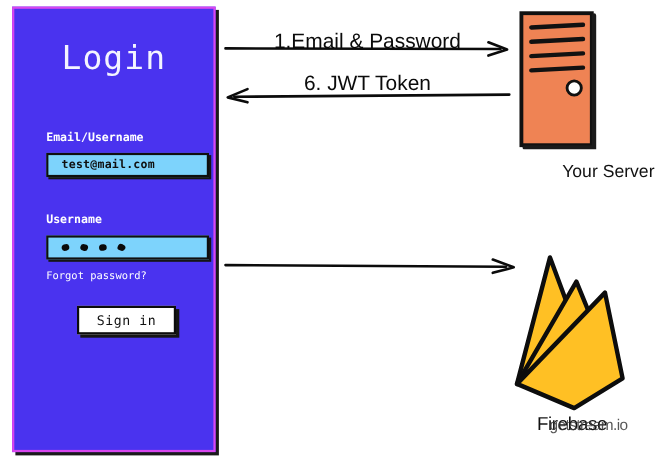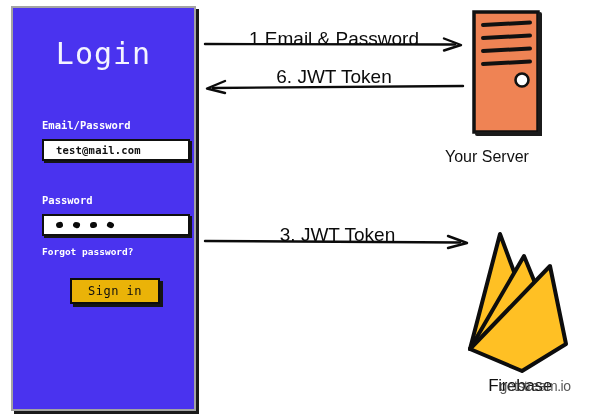--- a/index.html
+++ b/index.html
@@ -11,21 +11,21 @@
     position:relative;
   }
   #stage{position:absolute;left:0;top:0;width:600px;height:417px;background:#fff;}
 
   
   .login-panel{
     position:absolute;
     left:11px;top:6px;
     width:185px;height:405px;
     background:#4a33ef;
-    border:2px solid #a3a3a3;
+    border:2px solid #d946ef;
     box-shadow:3px 3px 0 #1a1a1a;
     box-sizing:border-box;
   }
   .login-title{
     position:absolute;left:0;top:28px;width:100%;
     text-align:center;
     font-family:"DejaVu Sans Mono","Liberation Mono",monospace;
     font-size:30px;letter-spacing:1px;
     color:#f4f4ff;
     font-weight:400;
@@ -36,21 +36,21 @@
     font-size:10.5px;
     font-weight:bold;
     color:#ffffff;
     letter-spacing:0px;
     white-space:nowrap;
   }
   .label-email{left:29px;top:111px;}
   .label-password{left:29px;top:186px;}
   .input-box{
     position:absolute;
-    background:#ffffff;
+    background:#7dd3fc;
     border:2px solid #0f0f0f;
     box-shadow:2px 2px 0 #151515;
     box-sizing:border-box;
     display:flex;align-items:center;
   }
   .input-email{left:29px;top:131px;width:148px;height:22px;}
   .input-password{left:29px;top:206px;width:148px;height:22px;}
   .input-value{
     font-family:"DejaVu Sans Mono","Liberation Mono",monospace;
     font-size:10.5px;font-weight:bold;color:#101010;
@@ -62,25 +62,25 @@
   .pw-dot{
     width:7px;height:6px;background:#0a0a0a;border-radius:55% 45% 50% 50%;
     transform:rotate(-12deg);
   }
   .pw-dot:nth-child(2){transform:rotate(18deg);}
   .pw-dot:nth-child(3){transform:rotate(-5deg);}
   .pw-dot:nth-child(4){transform:rotate(25deg);border-radius:50% 50% 60% 40%;}
   .forgot-link{
     position:absolute;left:29px;top:238px;
     font-family:"DejaVu Sans Mono","Liberation Mono",monospace;
-    font-size:9.5px;color:#ffffff;font-weight:bold;white-space:nowrap;
+    font-size:9.5px;color:#ffffff;font-weight:normal;white-space:nowrap;
   }
   .signin-btn{
     position:absolute;left:57px;top:270px;width:90px;height:26px;
-    background:#eab308;border:2px solid #0c0c0c;
+    background:#ffffff;border:2px solid #0c0c0c;
     box-shadow:3px 3px 0 #151515;
     box-sizing:border-box;
     display:flex;align-items:center;justify-content:center;
     font-family:"DejaVu Sans Mono","Liberation Mono",monospace;
     font-size:12px;color:#101010;letter-spacing:0.5px;
     cursor:pointer;
   }
 
   
   .flow{position:absolute;}
@@ -90,21 +90,21 @@
     font-size:19px;color:#0b0b0b;
     white-space:nowrap;
     text-align:center;
   }
   .flow-svg{position:absolute;left:0;top:0;overflow:visible;}
 
   
   .server-wrap{position:absolute;left:470px;top:8px;}
   .server-caption{
     position:absolute;left:445px;top:148px;width:150px;
-    text-align:left;
+    text-align:right;
     font-family:"Liberation Sans",sans-serif;
     font-size:16px;color:#111;
   }
   
   .fb-wrap{position:absolute;left:462px;top:226px;}
   .fb-caption{
     position:absolute;left:440px;top:376px;width:160px;
     text-align:center;
     font-family:"Liberation Sans",sans-serif;
     font-size:17px;color:#111;
@@ -121,27 +121,27 @@
 </style>
 </head>
 <body>
 
 <div id="stage">
 
   <div class="login-panel">
 
     <div class="login-title">Login</div>
 
-    <div class="field-label label-email">Email/Password</div>
+    <div class="field-label label-email">Email/Username</div>
 
     <div class="input-box input-email">
       <span class="input-value" title="Email/Username">test@mail.com</span>
     </div>
 
-    <div class="field-label label-password">Password</div>
+    <div class="field-label label-password">Username</div>
 
     <div class="input-box input-password">
       <span class="pw-dots">
         <span class="pw-dot"></span>
         <span class="pw-dot"></span>
         <span class="pw-dot"></span>
         <span class="pw-dot"></span>
       </span>
     </div>
 
@@ -160,21 +160,20 @@
 
   <div class="flow" style="left:205px;top:66px;width:258px;height:24px;">
     <div class="flow-label" style="left:0;top:0;width:258px;">6. JWT Token</div>
     <svg class="flow-svg" width="258" height="24" viewBox="0 0 258 24">
       <line x1="8" y1="22" x2="258" y2="20" stroke="#0b0b0b" stroke-width="2.4" stroke-linecap="round"></line>
       <path d="M20 15 L2 22.5 L20 27" fill="none" stroke="#0b0b0b" stroke-width="2.4" stroke-linecap="round" stroke-linejoin="round"></path>
     </svg>
   </div>
 
   <div class="flow" style="left:205px;top:224px;width:265px;height:22px;">
-    <div class="flow-label" style="left:0;top:0;width:265px;">3. JWT Token</div>
     <svg class="flow-svg" width="265" height="22" viewBox="0 0 265 22">
       <line x1="0" y1="17" x2="255" y2="18.5" stroke="#0b0b0b" stroke-width="2.4" stroke-linecap="round"></line>
       <path d="M243 12 L262 19 L243 24" fill="none" stroke="#0b0b0b" stroke-width="2.4" stroke-linecap="round" stroke-linejoin="round"></path>
     </svg>
   </div>
 
 
 
   <div class="server-wrap">
     <svg width="76" height="128" viewBox="0 0 76 128">

